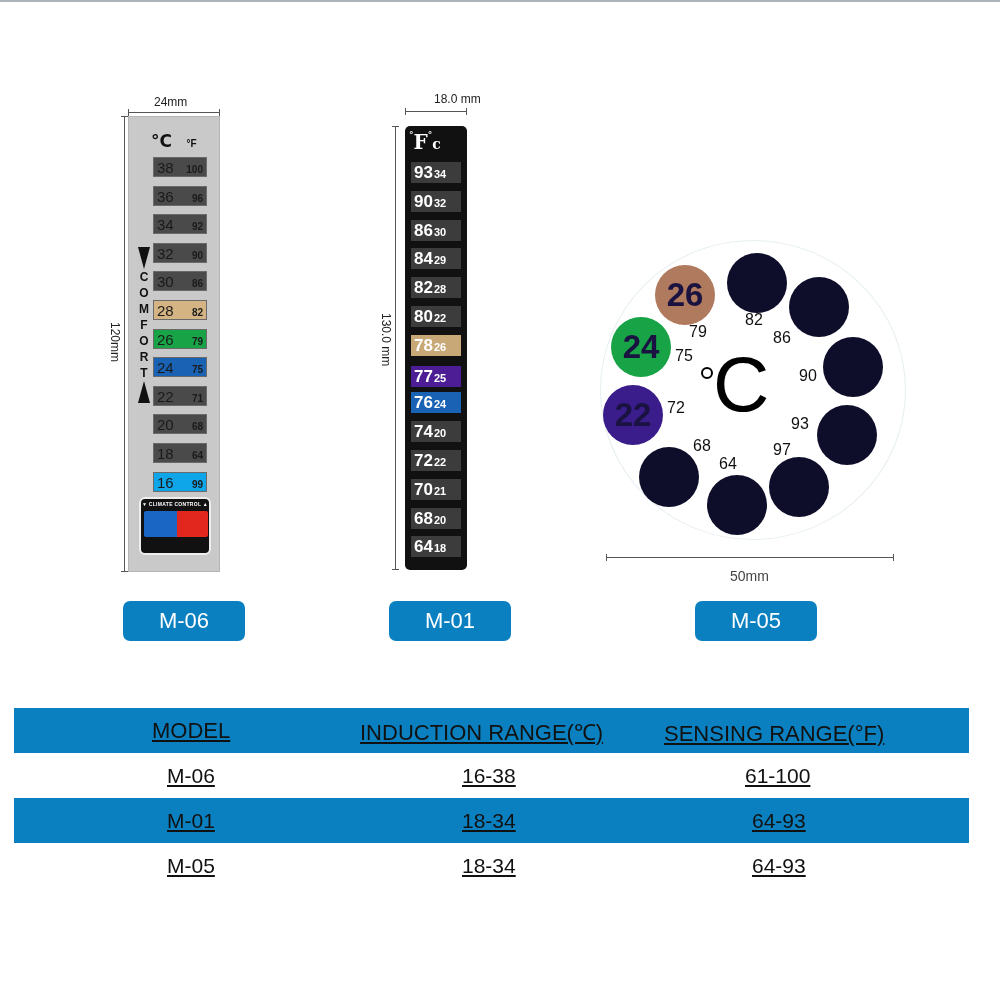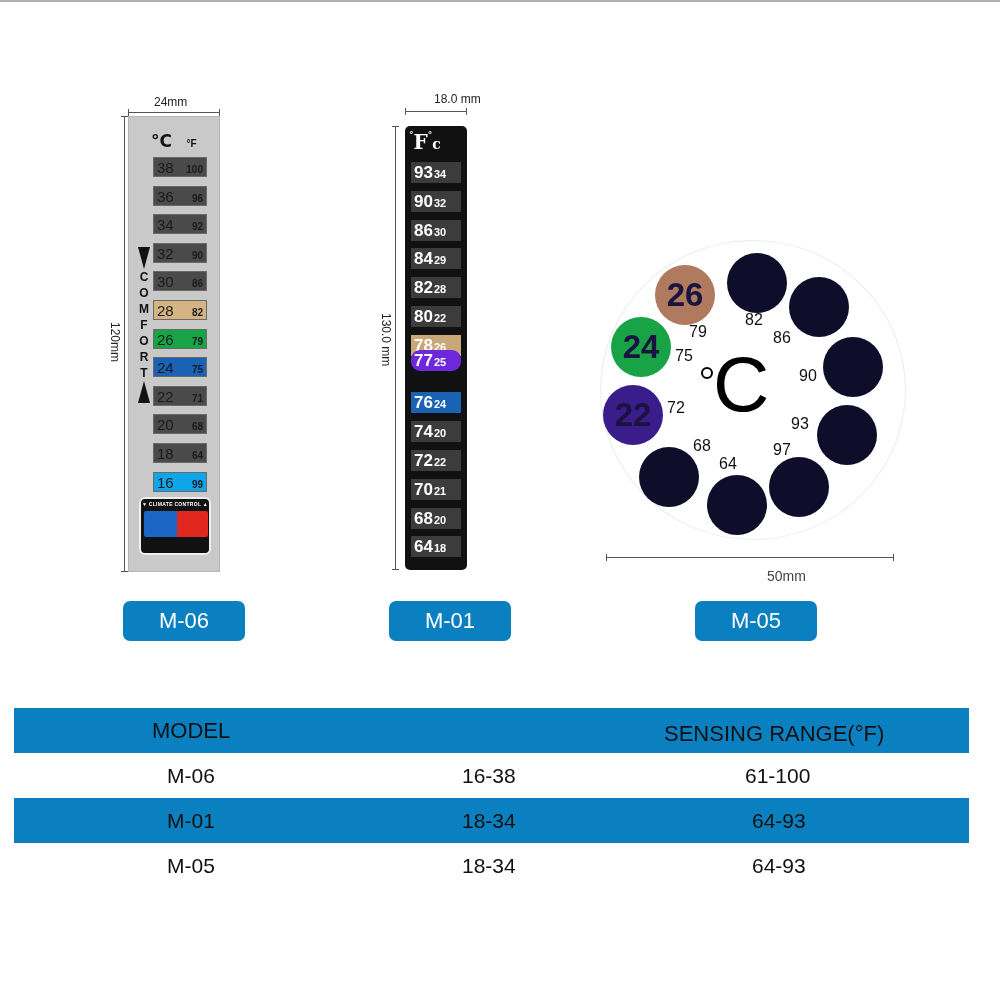--- a/index.html
+++ b/index.html
@@ -52,21 +52,21 @@
   .bigc { position: absolute; left: 112px; top: 104px; font-size: 78px; font-weight: normal; line-height: 1; color: #000; }
   .bigdeg { position: absolute; left: 100px; top: 126px; width: 12px; height: 12px; border-radius: 50%; border: 2px solid #000; }
 
   
   .badge { position: absolute; width: 122px; height: 40px; background: #0a80c1; border-radius: 7px; color: #fff; font-size: 22px; display: flex; align-items: center; justify-content: center; }
 
   
   .table { position: absolute; left: 14px; top: 708px; width: 955px; }
   .trow { position: relative; height: 45px; display: flex; align-items: center; }
   .trow.blue { background: #0a80c1; }
-  .tcell { position: absolute; font-size: 21px; color: #111; white-space: nowrap; }
+  .tcell { position: absolute; font-size: 21px; color: #111; white-space: nowrap; text-decoration: underline; }
   .thead .tcell { font-size: 22px; }
 </style>
 </head>
 <body>
 
 <div class="topbar"></div>
 
 <div class="dim-h" style="left:128px; top:112px; width:92px;"></div>
 <div class="dim-label" style="left:154px; top:95px;">24mm</div>
 <div class="dim-v" style="left:124px; top:116px; height:456px;"></div>
@@ -176,21 +176,21 @@
         <span class="cv">28</span>
       </div>
       <div class="cell" style="top: 180px; background: rgb(60, 60, 60);">
         <span class="fv">80</span>
         <span class="cv">22</span>
       </div>
       <div class="cell" style="top: 208.8px; background: rgb(201, 168, 120);">
         <span class="fv">78</span>
         <span class="cv">26</span>
       </div>
-      <div class="cell" style="top: 224px; background: #6d28d9; border-radius: 9px;">
+      <div class="cell" style="top: 240px; background: #4c1d95;">
         <span class="fv">77</span>
         <span class="cv">25</span>
       </div>
       <div class="cell" style="top: 266.4px; background: rgb(26, 98, 180);">
         <span class="fv">76</span>
         <span class="cv">24</span>
       </div>
       <div class="cell" style="top: 295.2px; background: rgb(60, 60, 60);">
         <span class="fv">74</span>
         <span class="cv">20</span>
@@ -236,29 +236,30 @@
       <span class="num" style="left: 74px; top: 106px;">75</span>
       <span class="num" style="left: 198px; top: 126px;">90</span>
       <span class="num" style="left: 66px; top: 158px;">72</span>
       <span class="num" style="left: 190px; top: 174px;">93</span>
       <span class="num" style="left: 92px; top: 196px;">68</span>
       <span class="num" style="left: 172px; top: 200px;">97</span>
       <span class="num" style="left: 118px; top: 214px;">64</span>
     </div>
 </div>
 <div class="dim-h" style="left:606px; top:557px; width:288px;"></div>
-<div class="dim-label" style="left:730px; top:568px; font-size:14px; color:#444;margin-left:37px;">50mm</div>
+<div class="dim-label" style="left:730px; top:568px; font-size:14px; color:#444;">50mm</div>
 
 <div class="badge" style="left:123px; top:601px;">M-06</div>
 <div class="badge" style="left:389px; top:601px;">M-01</div>
 <div class="badge" style="left:695px; top:601px;">M-05</div>
 
 <div class="table">
   <div class="trow blue thead">
     <span class="tcell" style="left:138px;">MODEL</span>
+    <span class="tcell" style="left:346px;">INDUCTION RANGE(℃)</span>
     <span class="tcell" style="left:650px; top:13px;">SENSING RANGE(°F)</span>
   </div>
   <div class="trow">
     <span class="tcell" style="left:153px;">M-06</span>
     <span class="tcell" style="left:448px;">16-38</span>
     <span class="tcell" style="left:731px;">61-100</span>
   </div>
   <div class="trow blue">
     <span class="tcell" style="left:153px;">M-01</span>
     <span class="tcell" style="left:448px;">18-34</span>

